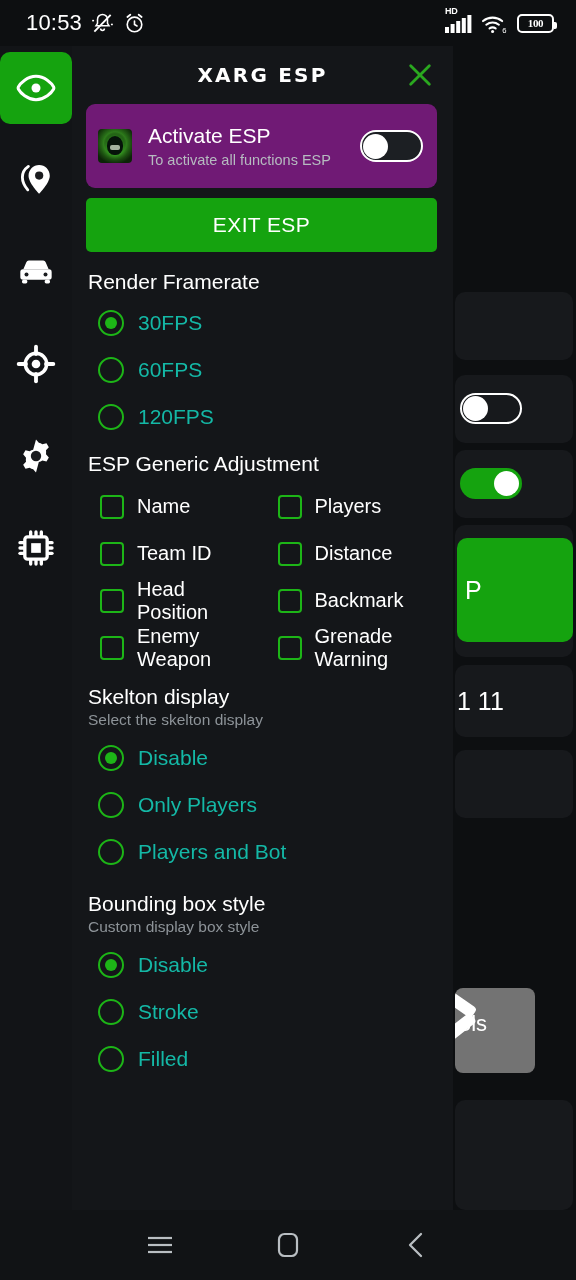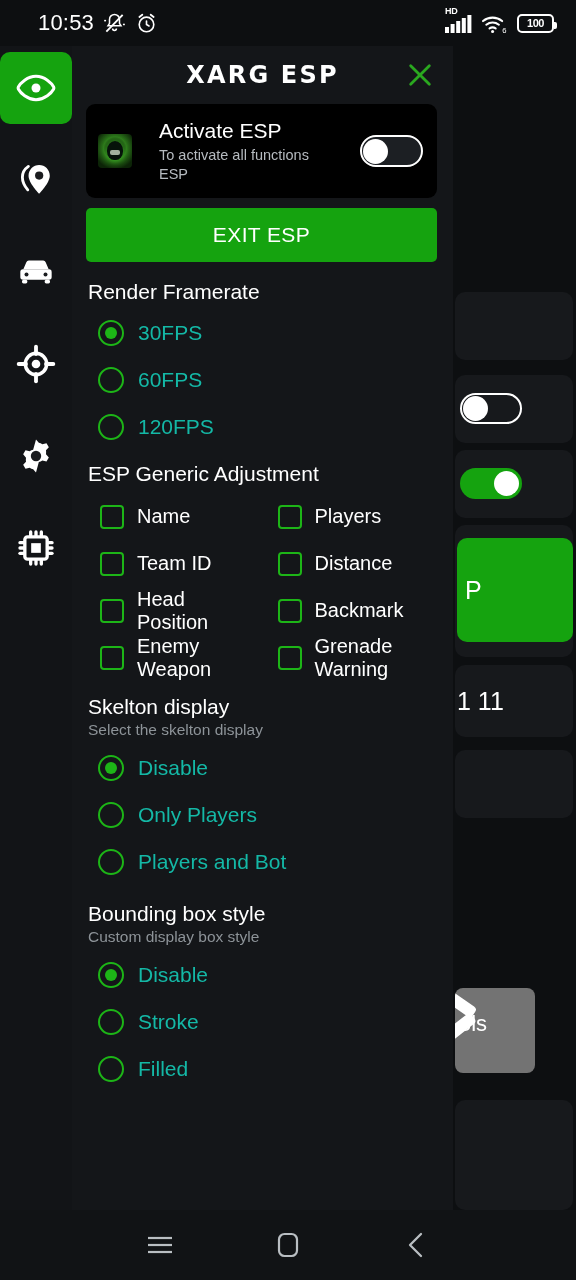--- a/index.html
+++ b/index.html
@@ -19,34 +19,34 @@
   
   .statusbar {
     position: absolute; top: 0; left: 0;
     width: 576px; height: 46px;
     display: flex; align-items: center;
     justify-content: space-between;
     padding: 0 22px 0 26px;
     color: #ffffff;
     z-index: 40;
   }
-  .sb-left { display: flex; align-items: center; gap: 9px; margin-left: 12px; }
+  .sb-left { display: flex; align-items: center; gap: 9px; }
   .sb-time { font-size: 22px; font-weight: 400; letter-spacing: 0.2px; }
   .sb-right { display: flex; align-items: center; gap: 9px; }
   .sb-icon { display: block; }
   .sb-hd { position: relative; display: flex; align-items: flex-end; }
   .sb-hd-label {
     position: absolute; top: -8px; left: 0px;
     font-size: 9px; font-weight: 700; letter-spacing: -0.3px;
   }
   .battery {
     position: relative;
     width: 37px; height: 19px;
     border: 2px solid #ffffff; border-radius: 5px;
-    display: flex; align-items: center; justify-content: center;
+    display: flex; align-items: center; justify-content: center; font-family: Liberation Serif, serif;
   }
   .battery::after {
     content:""; position:absolute; right: -5px; top: 6px;
     width: 3px; height: 7px; background: #ffffff;
     border-radius: 0 2px 2px 0;
   }
   .battery span { font-size: 11px; font-weight: 700; color: #fff; letter-spacing: -0.4px; }
 
   
   .bg-app { position: absolute; inset: 0; z-index: 1; }
@@ -118,42 +118,42 @@
     z-index: 25;
     overflow: hidden;
   }
   .panel-header {
     position: relative;
     height: 58px;
     display: flex; align-items: center; justify-content: center;
   }
   .panel-title {
     color: #ffffff;
-    font-size: 24px;
+    font-size: 20px;
     font-weight: 700;
     letter-spacing: 2.2px;
     font-family: "DejaVu Sans", sans-serif;
   }
   .close-x {
     position: absolute;
     right: 16px; top: 50%; transform: translateY(-50%);
     width: 34px; height: 34px;
     display: flex; align-items: center; justify-content: center;
   }
   .panel-body {
     padding: 0 16px 0 14px;
   }
 
   
   .activate-card {
-    background: #000000;
+    background: #701a75;
     border-radius: 9px;
     display: flex; align-items: center;
     padding: 14px 14px 14px 12px;
-    gap: 27px;
+    gap: 16px;
     min-height: 84px;
   }
   .app-thumb {
     width: 34px; height: 34px;
     border-radius: 4px;
     flex: 0 0 34px;
     background:
       radial-gradient(circle at 50% 42%, #0a1b07 0%, #0a1b07 26%, #2e7a1c 44%, #1e5412 60%, #0c2407 80%),
       #102006;
     position: relative;

